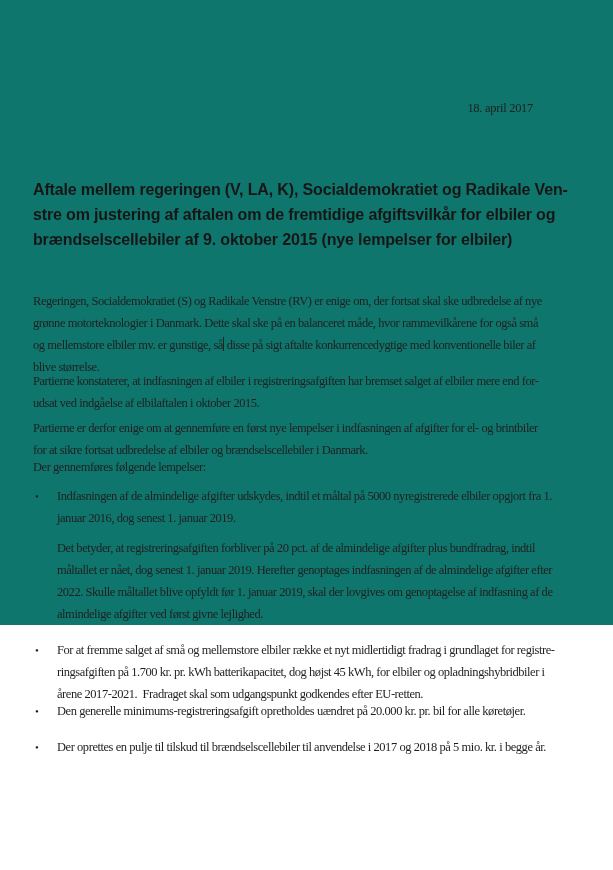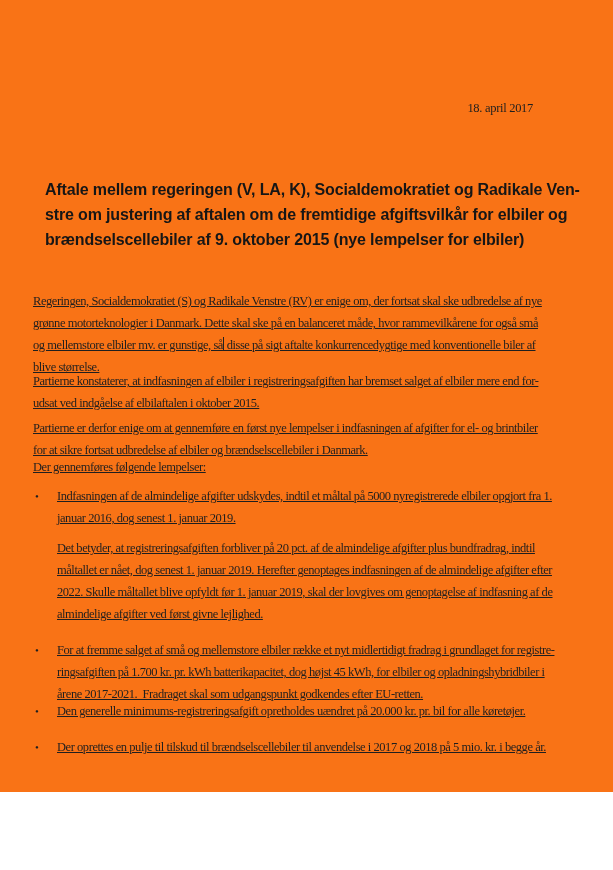--- a/index.html
+++ b/index.html
@@ -3,22 +3,22 @@
 <meta charset="utf-8">
 <style>
   html, body { margin: 0; padding: 0; }
   body {
     width: 613px; height: 870px;
     background: #ffffff;
     overflow: hidden;
   }
   .page {
     position: relative;
-    width: 613px; height: 792px;
-    background: #f97316;
+    width: 613px; height: 625px;
+    background: #0f766e;
     font-family: "Liberation Serif", serif;
     color: #1f1f1f;
   }
   .date {
     position: absolute;
     top: 101px; right: 80px;
     font-size: 12.5px;
     letter-spacing: -0.3px;
     white-space: pre;
   }
@@ -26,29 +26,29 @@
     position: absolute;
     left: 33px; top: 177px;
     margin: 0;
     font-family: "Liberation Sans", sans-serif;
     font-weight: bold;
     font-size: 16px;
     line-height: 25px;
     letter-spacing: -0.15px;
     color: #161616;
   }
-  .title .tl { display: block; white-space: pre; margin-left: 12px; }
+  .title .tl { display: block; white-space: pre; }
   .para {
     position: absolute;
     left: 33px;
     font-size: 12.5px;
     line-height: 22px;
     letter-spacing: -0.45px;
   }
-  .ln { white-space: pre; text-decoration: underline; }
+  .ln { white-space: pre; }
   .bullet {
     position: absolute;
     left: 35px;
     display: flex;
     align-items: flex-start;
     font-size: 12.5px;
     line-height: 22px;
     letter-spacing: -0.45px;
   }
   .dot {

